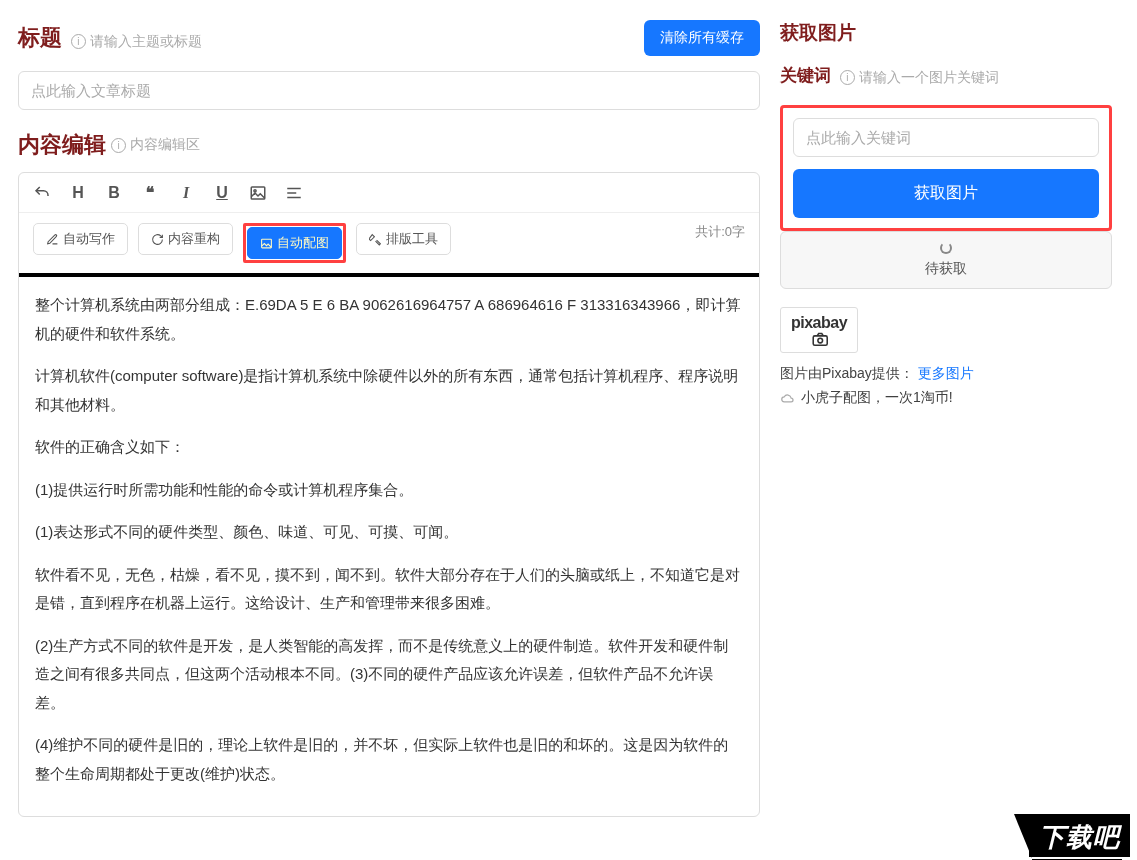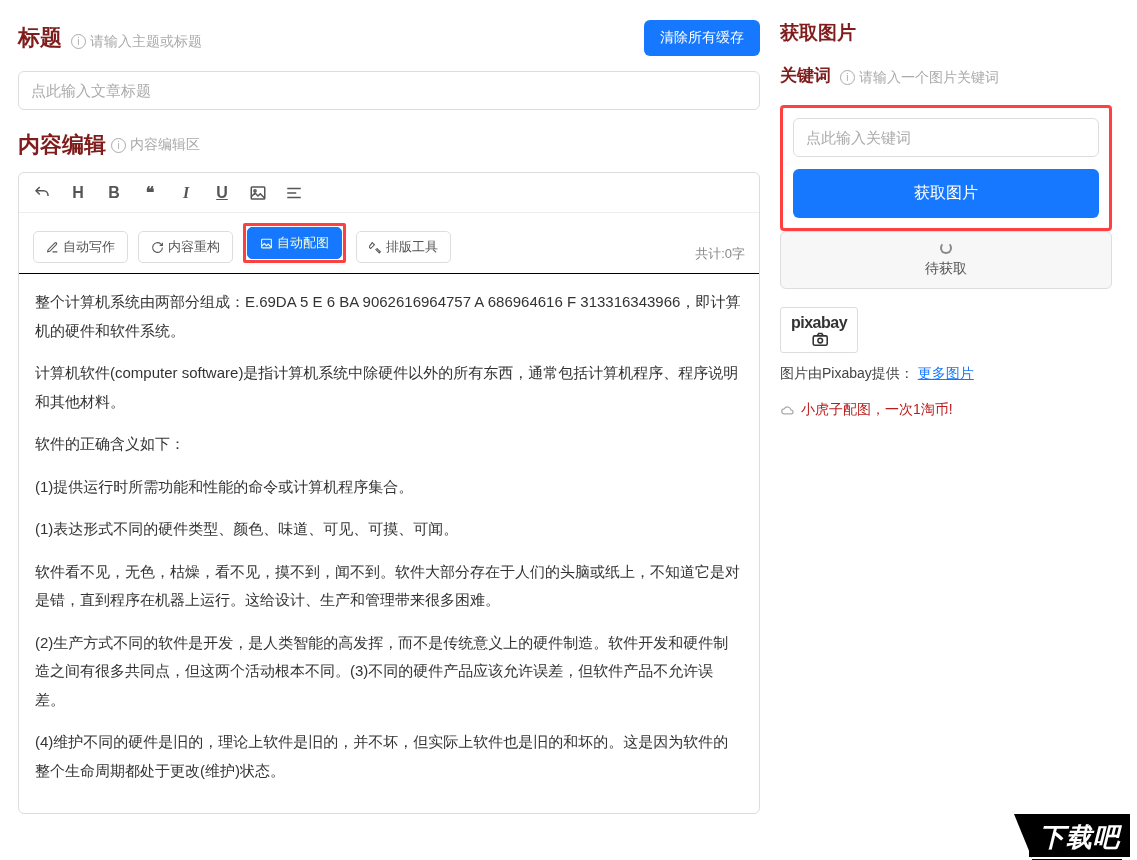--- a/index.html
+++ b/index.html
@@ -36,22 +36,22 @@
 
 .editor-box { border: 1px solid #ddd; border-radius: 6px; overflow: hidden; }
 .toolbar-row1 {
   display: flex; align-items: center; gap: 18px; padding: 10px 14px;
   border-bottom: 1px solid #eee;
 }
 .tb-icon { width: 18px; height: 18px; cursor: pointer; color: #555; }
 .tb-text { font-size: 16px; font-weight: 600; color: #555; cursor: pointer; width: 18px; text-align: center; }
 
 .toolbar-row2 {
-  display: flex; align-items: flex-end; gap: 10px; padding: 10px 14px;
-  border-bottom: 1px solid #000000;
+  display: flex; align-items: flex-start; gap: 10px; padding: 10px 14px;
+  border-bottom: 4px solid #000000;
 }
 .tb-btn {
   border: 1px solid #ddd; background: #fff; padding: 6px 12px;
   border-radius: 5px; font-size: 13px; cursor: pointer; display: inline-flex;
   align-items: center; gap: 4px; color: #555;
 }
 .tb-btn.active { background: #1677ff; color: #fef9c3; border-color: #1677ff; }
 .highlight-box { border: 3px solid #ff4040; padding: 1px; border-radius: 2px; }
 .tb-btn svg { width: 13px; height: 13px; }
 .tb-count { margin-left: auto; font-size: 13px; color: #888; }
@@ -78,23 +78,23 @@
 .badge-box {
   display: inline-flex; align-items: center; border: 1px solid #ddd;
   padding: 6px 10px; border-radius: 3px; font-family: Arial, sans-serif;
   font-weight: 600; font-size: 16px; margin-bottom: 12px; letter-spacing: -0.5px;
   color: #333;
   flex-direction: column;
 }
 .badge-box .cam { margin-left: 4px; }
 
 .info-line { font-size: 14px; color: #444; }
-.info-line a { color: #1677ff; text-decoration: underline; cursor: pointer; text-align: right; }
-
-.credit-line { display: flex; align-items: center; gap: 5px; color: #b91c1c; font-size: 14px; margin-top: 18px; }
+.info-line a { color: #1677ff; cursor: pointer; text-align: right; }
+
+.credit-line { display: flex; align-items: center; gap: 5px; color: #404040; font-size: 14px; margin-top: 6px; }
 .credit-line .cloud-icon { width: 16px; height: 10px; }
 
 .watermark {
   position: absolute; right: 0; bottom: 3px;
 }
 .watermark .wm-box { background:#000; color:#fff; font-size:26px; font-weight:700; padding:6px 10px 2px; font-style:italic; letter-spacing:1px; position:relative; }
 .watermark .wm-text { position:absolute; right:8px; bottom:-15px; background:#000; color:#aaa; font-size:10px; padding:1px 4px; }
 .watermark .tri { position:absolute; left:-15px; top:0; width:0; height:0; border-top:0 solid transparent; border-bottom:44px solid transparent; border-right:18px solid #000; }
 </style>
 </head>

